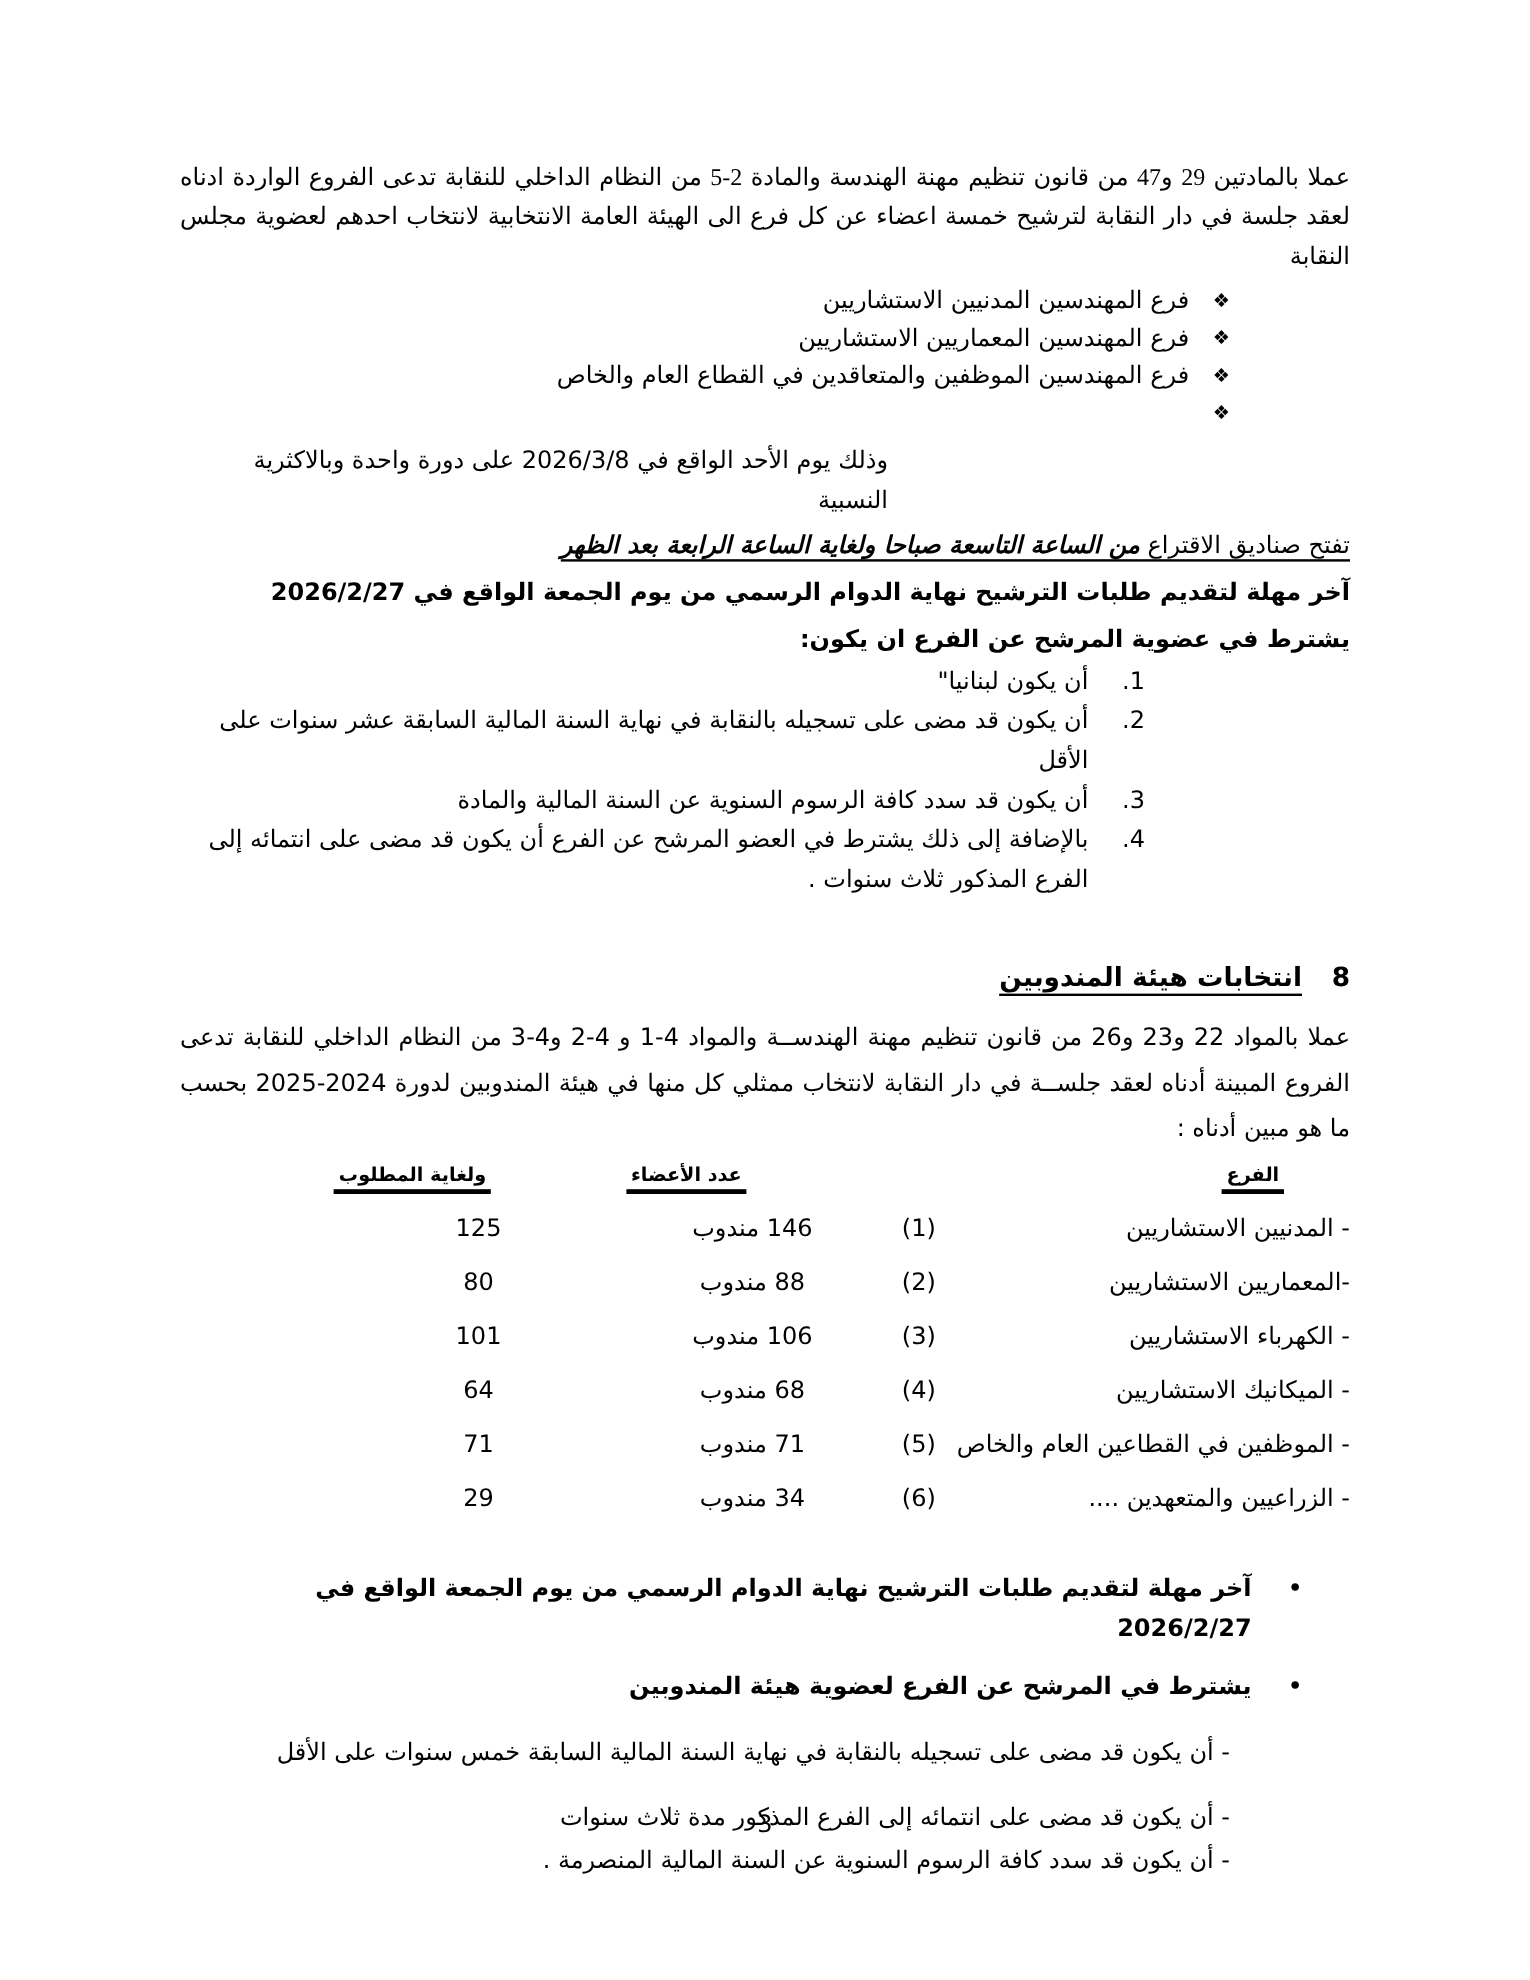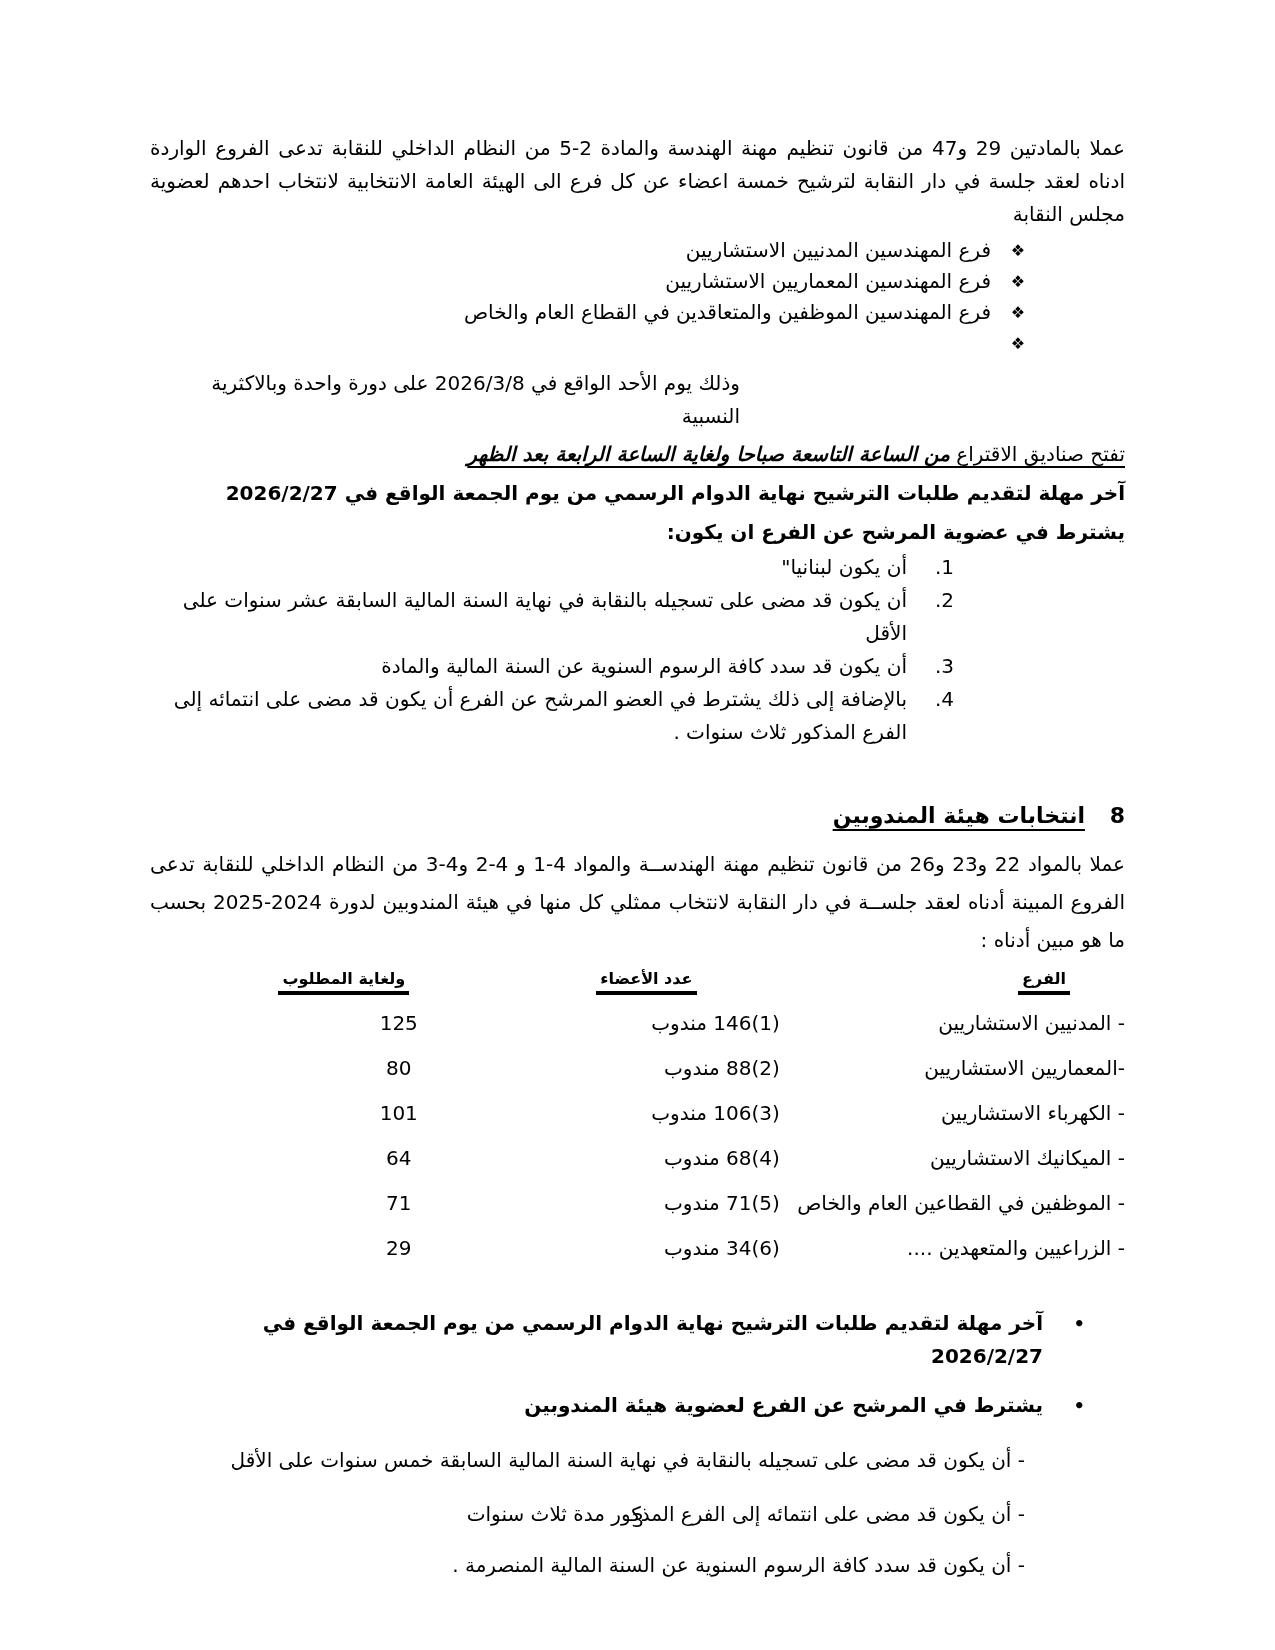--- a/index.html
+++ b/index.html
@@ -11,21 +11,21 @@
     direction:rtl;
     font-family:"DejaVu Sans",sans-serif;
     color:#000;
     overflow:hidden;
   }
   .content{
     position:absolute;
     top:132px;right:150px;left:150px;
   }
   .body-text{font-size:20px;line-height:33px;}
-  .justify{text-align:justify;}
+  .justify{text-align:justify;font-family:Liberation Serif, serif;}
   .bold{font-weight:bold;}
   .boldline{font-weight:bold;font-size:20px;line-height:33px;}
 
   
   .dlist{margin-top:4px;}
   .ditem{display:flex;flex-direction:row;align-items:flex-start;
          margin-right:100px;font-size:20px;line-height:31px;}
   .dmark{width:20px;flex:0 0 20px;font-size:16px;line-height:31px;margin-left:14px;}
 
   .indent-date{margin-right:385px;font-size:20px;line-height:33px;margin-top:8px;}
@@ -48,41 +48,41 @@
              margin-top:50px;font-size:22px;line-height:34px;font-weight:bold;}
   .sec8-num{flex:0 0 40px;width:40px;}
   .sec8-title{text-decoration:underline;text-decoration-thickness:2px;text-underline-offset:6px;}
   .sec8-para{margin-top:12px;font-size:20px;line-height:38px;text-align:justify;}
 
   
   .tbl{width:830px;margin-top:10px;}
   .trow{display:flex;flex-direction:row;align-items:baseline;height:45px;}
   .thead{height:42px;font-weight:bold;}
   .c-branch{flex:0 0 45%;}
-  .c-members{flex:0 0 30%;}
+  .c-members{flex:0 0 30%;text-align:center;}
   .c-required{flex:0 0 25%;text-align:center;}
   .hline{display:inline-block;border-bottom:4px solid #000;padding:0 4px 3px 4px;}
   .thead .c-branch{text-align:right;padding-right:55px;}
   .branch-inner{display:flex;justify-content:space-between;}
   .cell{font-size:20px;}
 
   .after-tbl{margin-top:12px;font-size:20px;line-height:33px;text-align:justify;}
 
   
   .blist{margin-top:26px;}
   .bitem{display:flex;flex-direction:row;align-items:flex-start;
          margin-right:40px;font-weight:bold;font-size:20px;line-height:33px;}
   .bitem + .bitem{margin-top:16px;}
   .bmark{flex:0 0 20px;width:20px;margin-left:22px;font-size:18px;}
 
   
   .dashlist{margin-top:22px;}
   .dash-item{margin-right:100px;font-size:20px;line-height:32px;}
   .gap-lg{margin-top:22px;}
-  .gap-sm{margin-top:19px;}
+  .gap-sm{margin-top:4px;}
 
   .page-num{
     position:absolute;top:1508px;left:0;right:0;
     text-align:center;font-size:20px;
   }
 </style>
 </head>
 <body>
 
 <div class="page">

